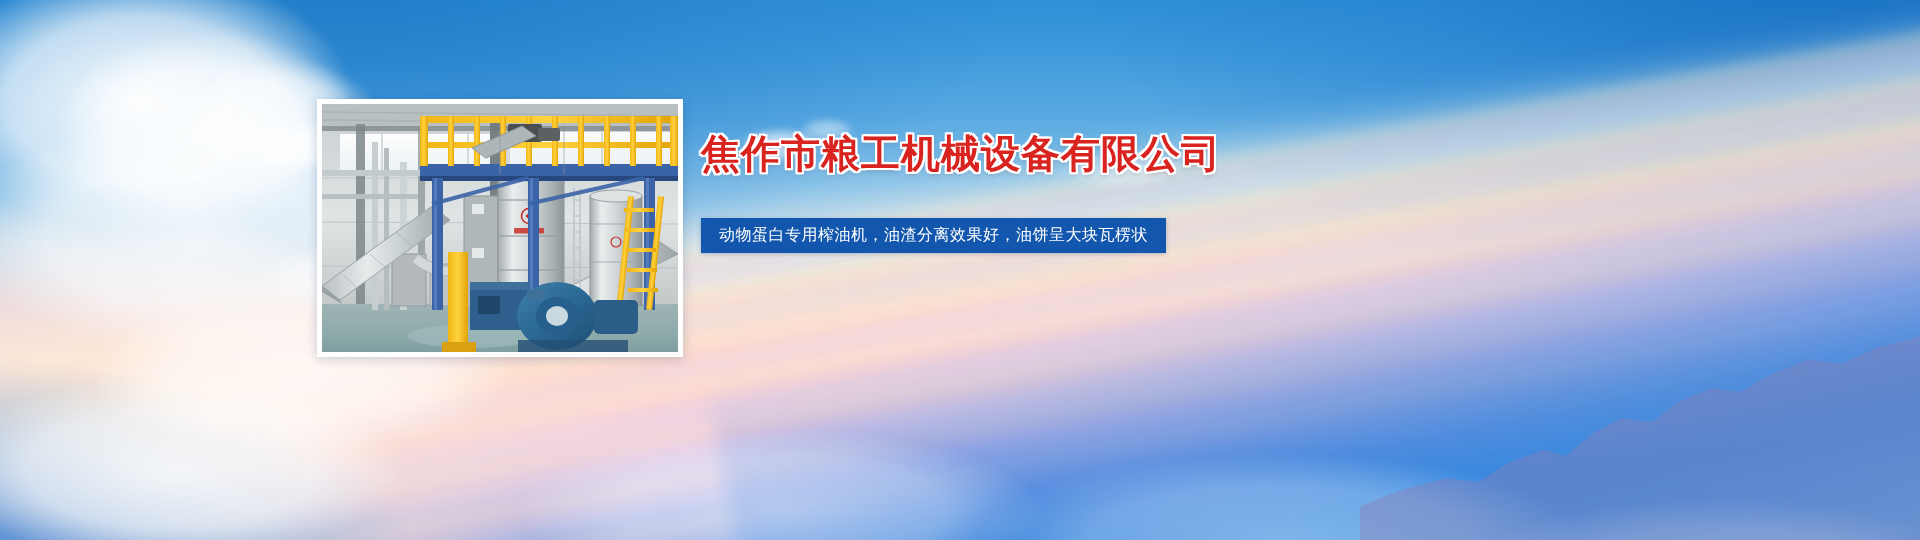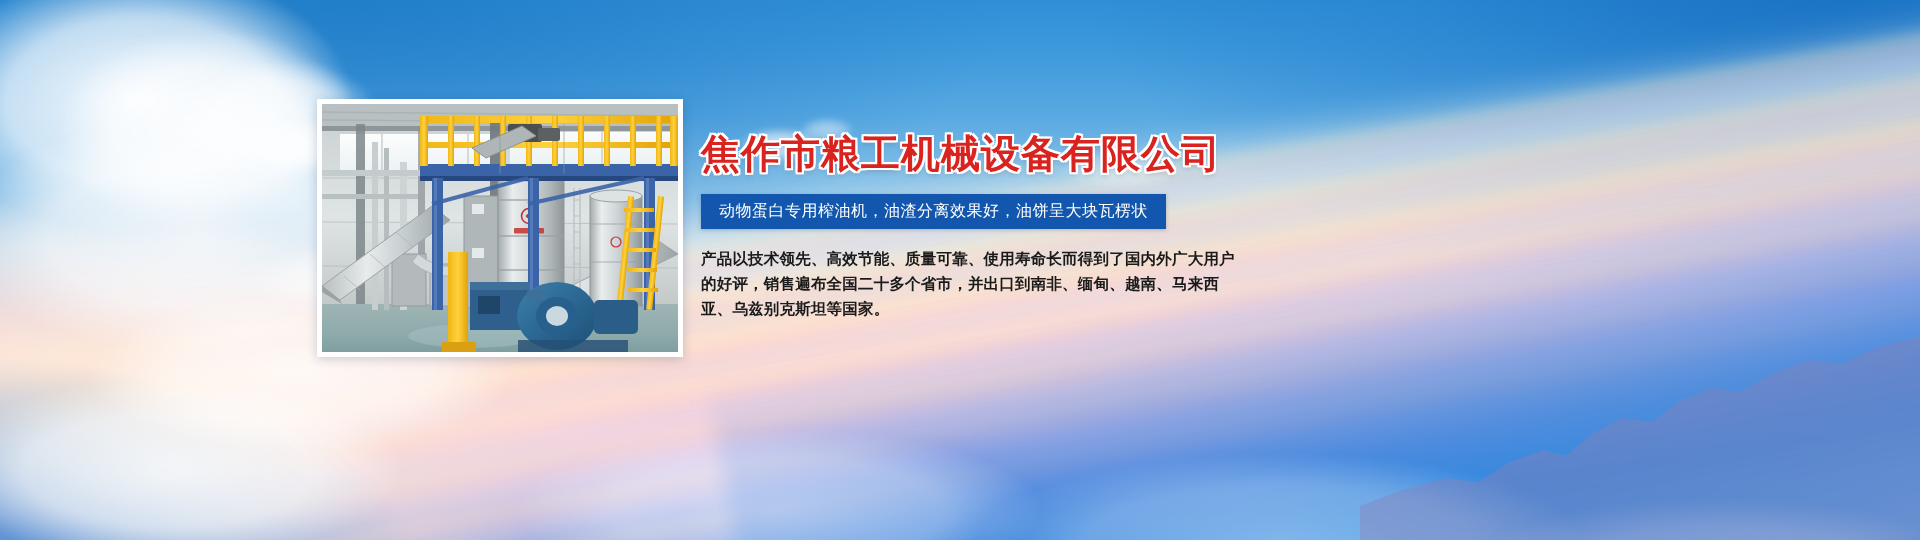--- a/index.html
+++ b/index.html
@@ -206,20 +206,21 @@
     display: inline-block;
     background: #1257ad;
     color: #ffffff;
     font-size: 16px;
     font-weight: normal;
     letter-spacing: .5px;
     padding: 9px 18px 10px 18px;
     white-space: nowrap;
     line-height: 1;
     box-shadow: 0 1px 4px rgba(10,40,90,.25);
+    margin-top: 24px;
   }
   .body-copy {
     margin: 17px 0 0 0;
     width: 545px;
     font-size: 15.5px;
     font-weight: bold;
     color: #1a1a1a;
     line-height: 1.62;
     letter-spacing: .2px;
   }
@@ -476,18 +477,15 @@
         </g>
       </svg>
     </div>
   </div>
 
   <div class="text-block">
     <h1 class="company-title">焦作市粮工机械设备有限公司</h1>
 
     <div class="subtitle-bar">动物蛋白专用榨油机，油渣分离效果好，油饼呈大块瓦楞状</div>
 
-    <div class="body-copy">
-      <p>产品以技术领先、高效节能、质量可靠、使用寿命长而得到了国内外广大用户的好评，销售遍布全国二十多个省市，并出口到南非、缅甸、越南、马来西亚、乌兹别克斯坦等国家。</p>
-    </div>
   </div>
 
 </div>
 
 </body></html>

